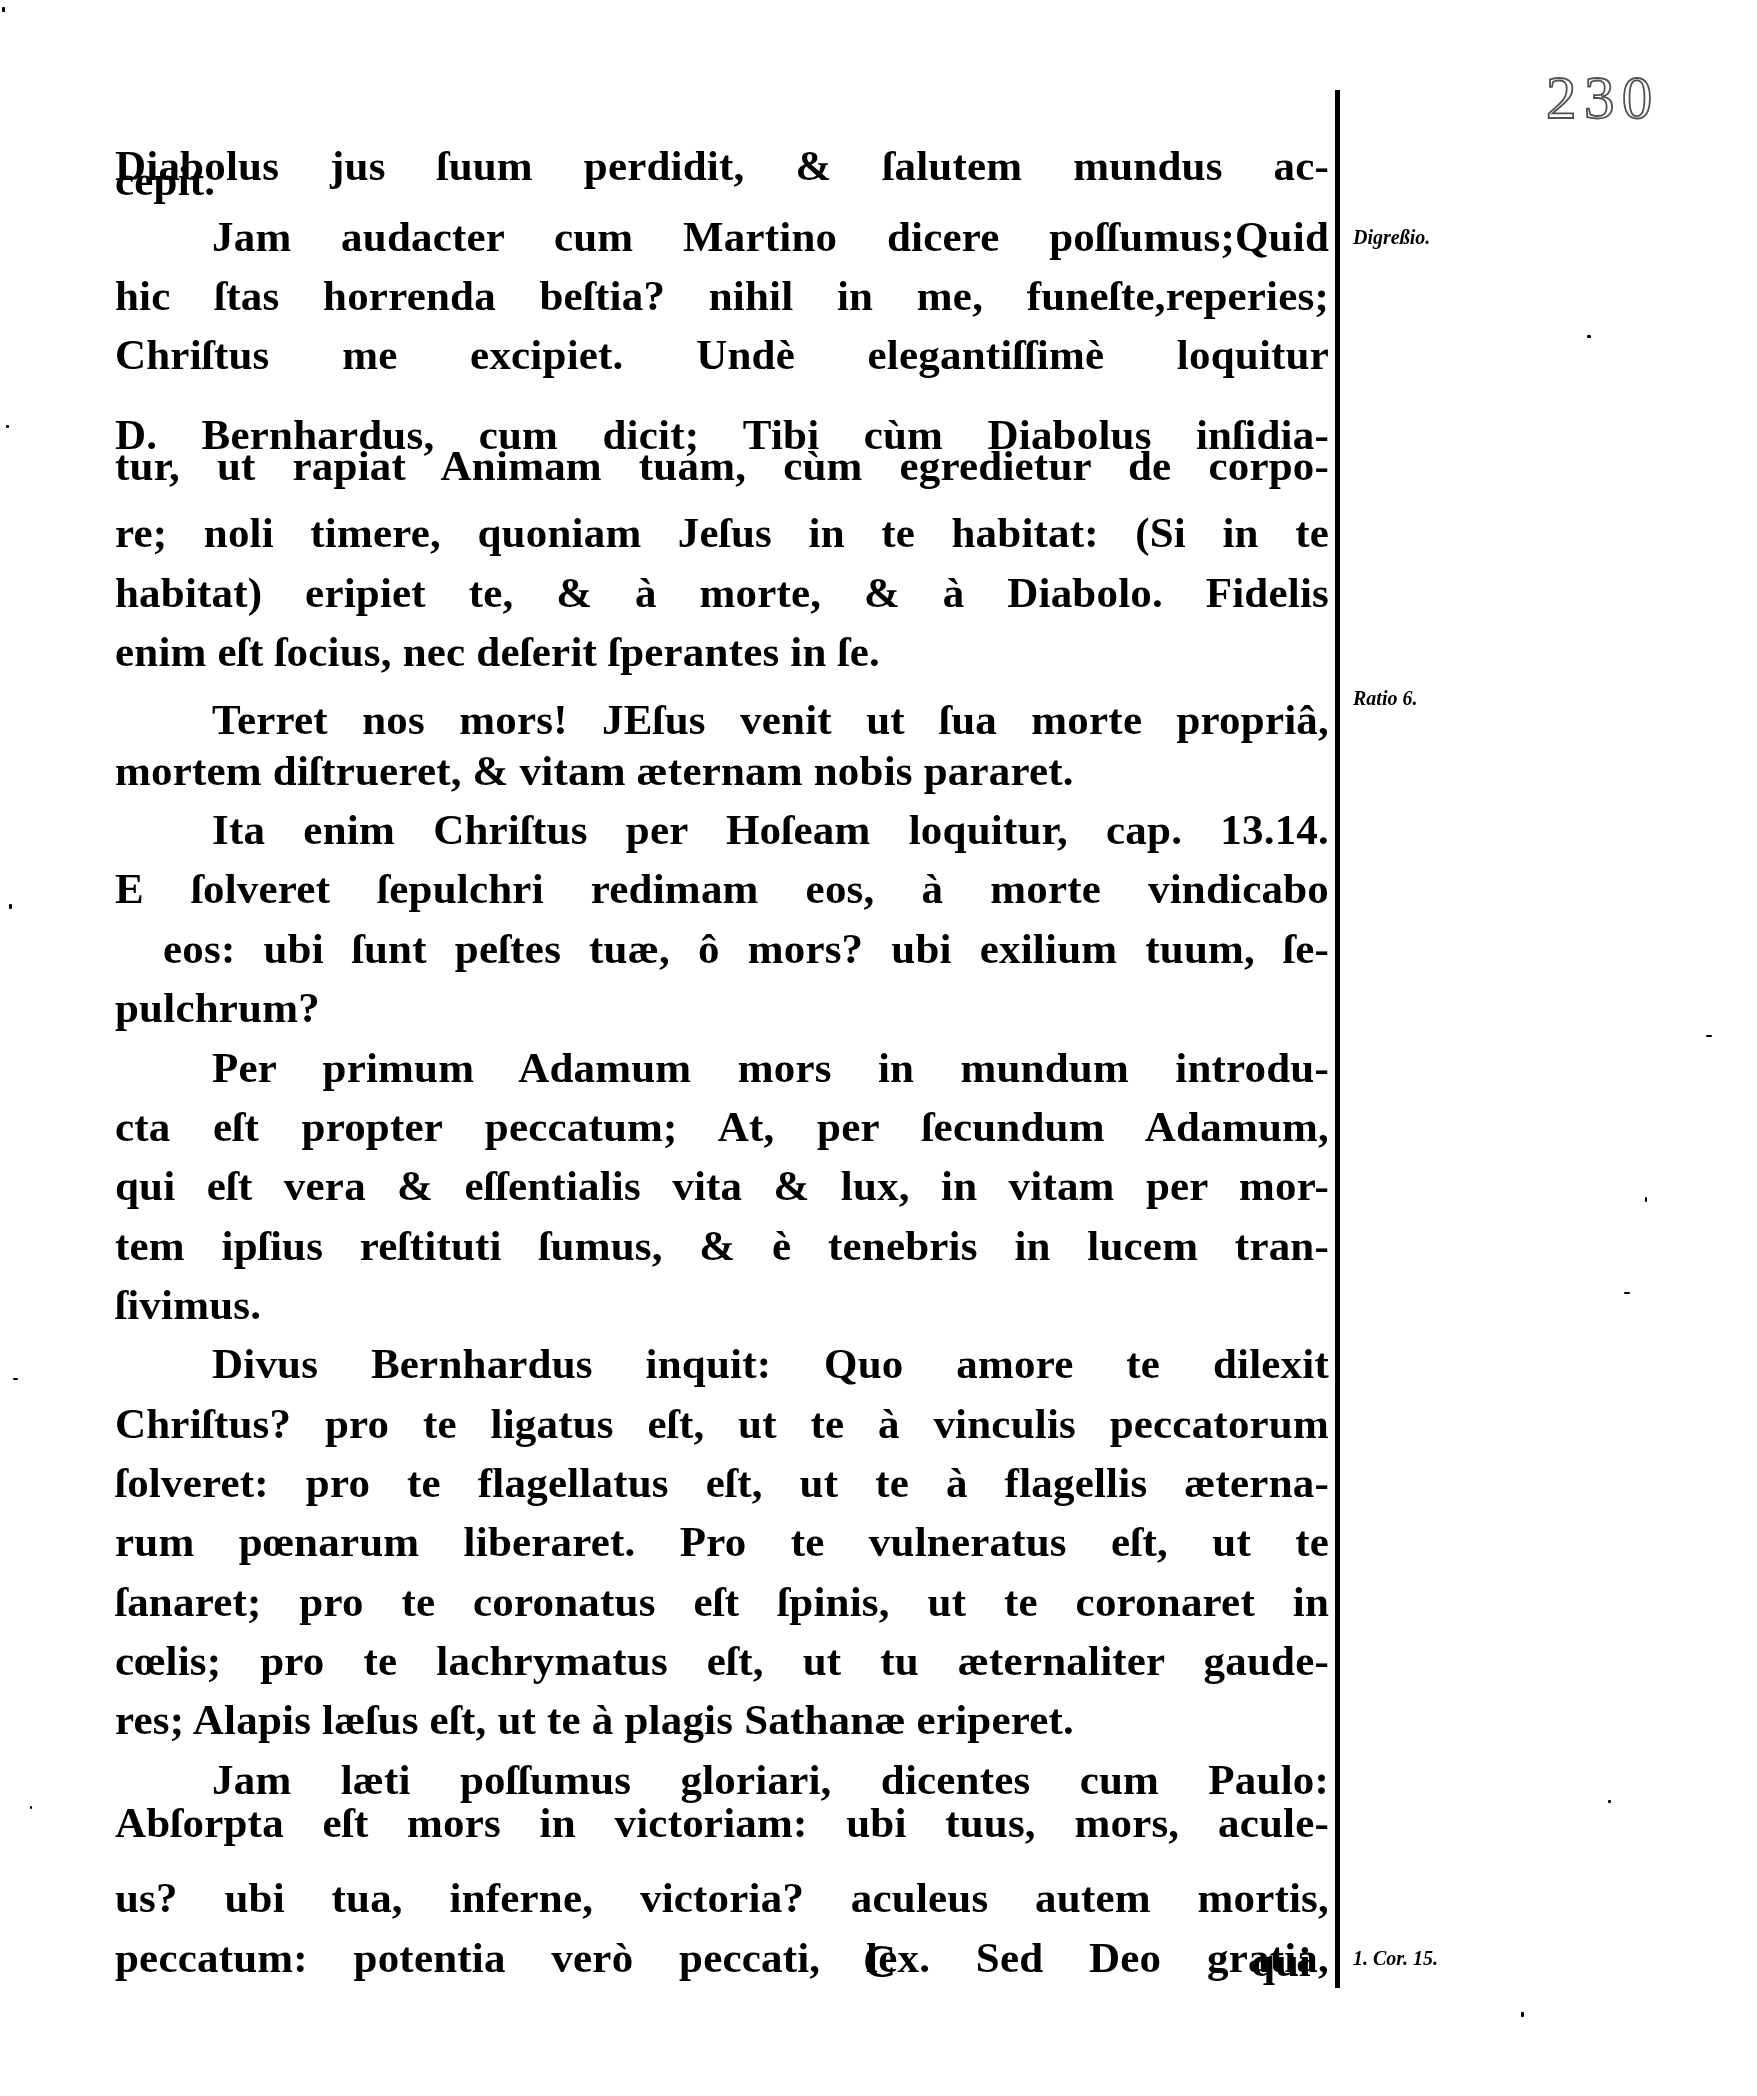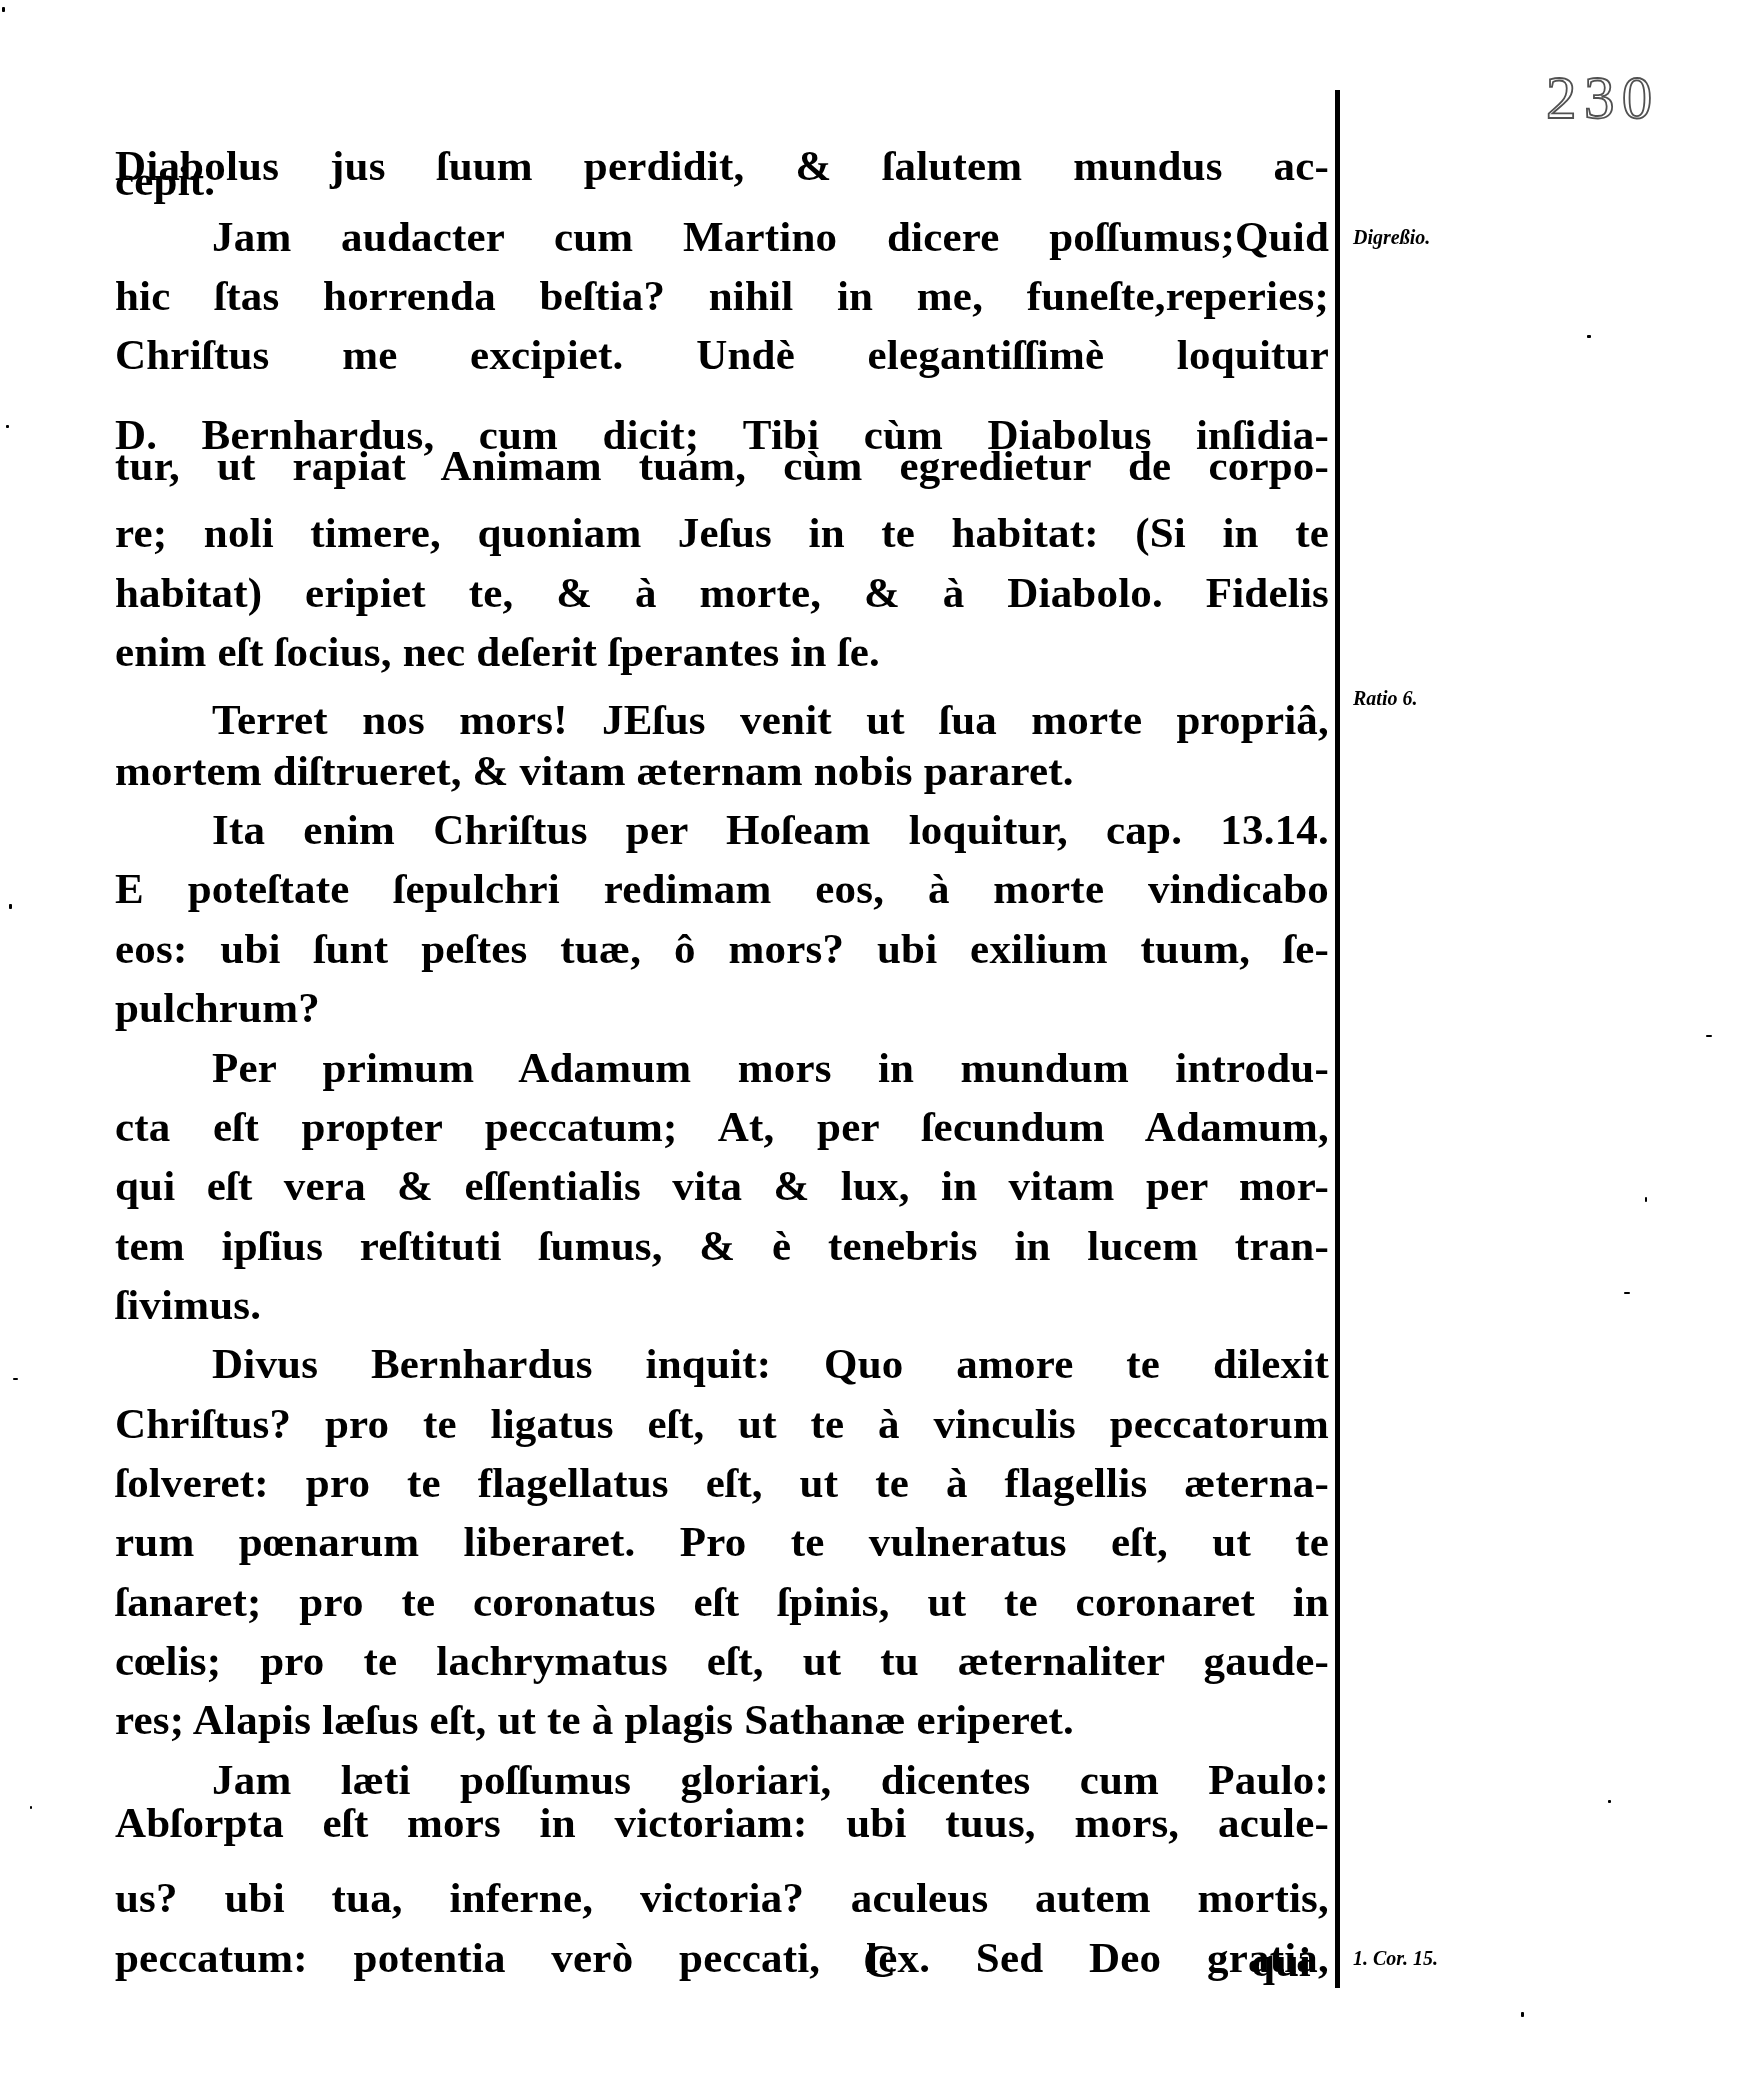--- a/index.html
+++ b/index.html
@@ -113,22 +113,22 @@
       <div class="line" style="top: 178px;"><span style="white-space: nowrap; word-spacing: 0px;">hic ſtas horrenda beſtia? nihil in me, funeſte,reperies;</span></div>
       <div class="line" style="top: 237px;"><span style="white-space: nowrap; word-spacing: 0px;">Chriſtus me excipiet.   Undè elegantiſſimè loquitur</span></div>
       <div class="line" style="top: 297px; margin-top: 20px;"><span style="white-space: nowrap; word-spacing: 0px;">D. Bernhardus, cum dicit; Tibi cùm Diabolus inſidia-</span></div>
       <div class="line" style="top: 348px;"><span style="white-space: nowrap; word-spacing: 0px;">tur, ut rapiat Animam tuam, cùm egredietur de corpo-</span></div>
       <div class="line" style="top: 415px;"><span style="white-space: nowrap; word-spacing: 0px;">re; noli timere, quoniam Jeſus in te habitat:  (Si in te</span></div>
       <div class="line" style="top: 475px;"><span style="white-space: nowrap; word-spacing: 0px;">habitat) eripiet te, &amp; à morte, &amp; à Diabolo.  Fidelis</span></div>
       <div class="line short" style="top: 534px;"><span style="white-space: nowrap;">enim eſt ſocius, nec deſerit ſperantes in ſe.</span></div>
       <div class="line indent" style="top: 602px;"><span style="white-space: nowrap; word-spacing: 0px;">Terret nos mors! JEſus venit ut ſua morte propriâ,</span></div>
       <div class="line short" style="top: 653px;"><span style="white-space: nowrap;">mortem diſtrueret, &amp; vitam æternam nobis pararet.</span></div>
       <div class="line indent" style="top: 712px;"><span style="white-space: nowrap; word-spacing: 0px;">Ita enim Chriſtus per Hoſeam loquitur, cap. 13.14.</span></div>
-      <div class="line" style="top: 771px;"><span style="white-space: nowrap; word-spacing: 0px;">E poteſtate ſepulchri redimam eos, à morte vindicabo</span></div>
-      <div class="line" style="top: 831px;"><span style="white-space: nowrap; word-spacing: 0px;">eos: ubi ſunt peſtes tuæ, ô mors? ubi exilium tuum, ſe-</span></div>
+      <div class="line" style="top: 771px;"><span style="white-space: nowrap; word-spacing: 0px;">E ſolveret ſepulchri redimam eos, à morte vindicabo</span></div>
+      <div class="line" style="top: 831px;"><span style="white-space: nowrap; word-spacing: 0px; margin-left: 48px;">eos: ubi ſunt peſtes tuæ, ô mors? ubi exilium tuum, ſe-</span></div>
       <div class="line short" style="top: 890px;"><span style="white-space: nowrap;">pulchrum?</span></div>
       <div class="line indent" style="top: 950px;"><span style="white-space: nowrap; word-spacing: 0px;">Per primum Adamum mors in mundum introdu-</span></div>
       <div class="line" style="top: 1009px;"><span style="white-space: nowrap; word-spacing: 0px;">cta eſt propter peccatum; At, per ſecundum Adamum,</span></div>
       <div class="line" style="top: 1068px;"><span style="white-space: nowrap; word-spacing: 0px;">qui eſt vera &amp; eſſentialis vita &amp; lux, in vitam per mor-</span></div>
       <div class="line" style="top: 1128px;"><span style="white-space: nowrap; word-spacing: 0px;">tem ipſius reſtituti ſumus, &amp; è tenebris in lucem tran-</span></div>
       <div class="line short" style="top: 1187px;"><span style="white-space: nowrap;">ſivimus.</span></div>
       <div class="line indent" style="top: 1246px;"><span style="white-space: nowrap; word-spacing: 0px;">Divus Bernhardus inquit:  Quo amore te dilexit</span></div>
       <div class="line" style="top: 1306px;"><span style="white-space: nowrap; word-spacing: 0px;">Chriſtus? pro te ligatus eſt, ut te à vinculis peccatorum</span></div>
       <div class="line" style="top: 1365px;"><span style="white-space: nowrap; word-spacing: 0px;">ſolveret: pro te flagellatus eſt, ut te à flagellis æterna-</span></div>
       <div class="line" style="top: 1424px;"><span style="white-space: nowrap; word-spacing: 0px;">rum pœnarum liberaret.  Pro te vulneratus eſt, ut te</span></div>

